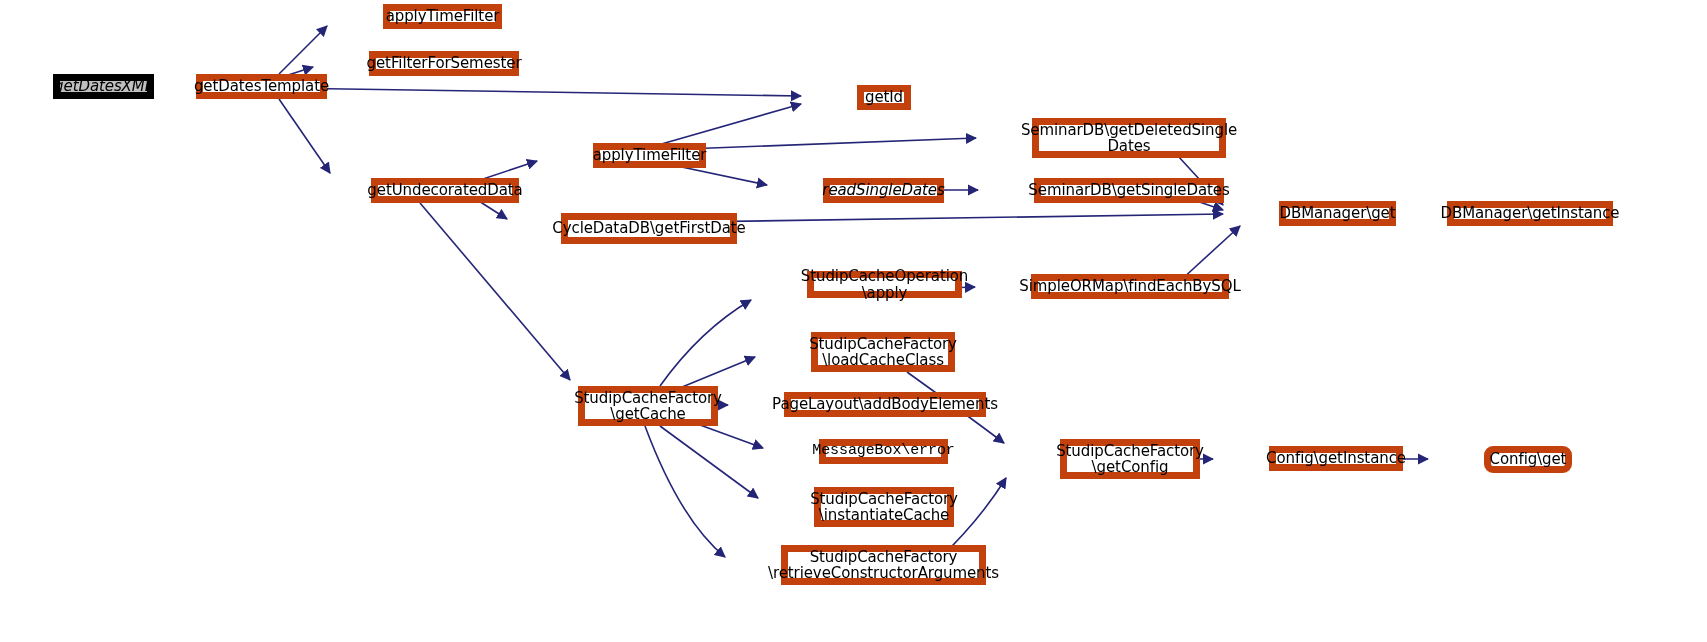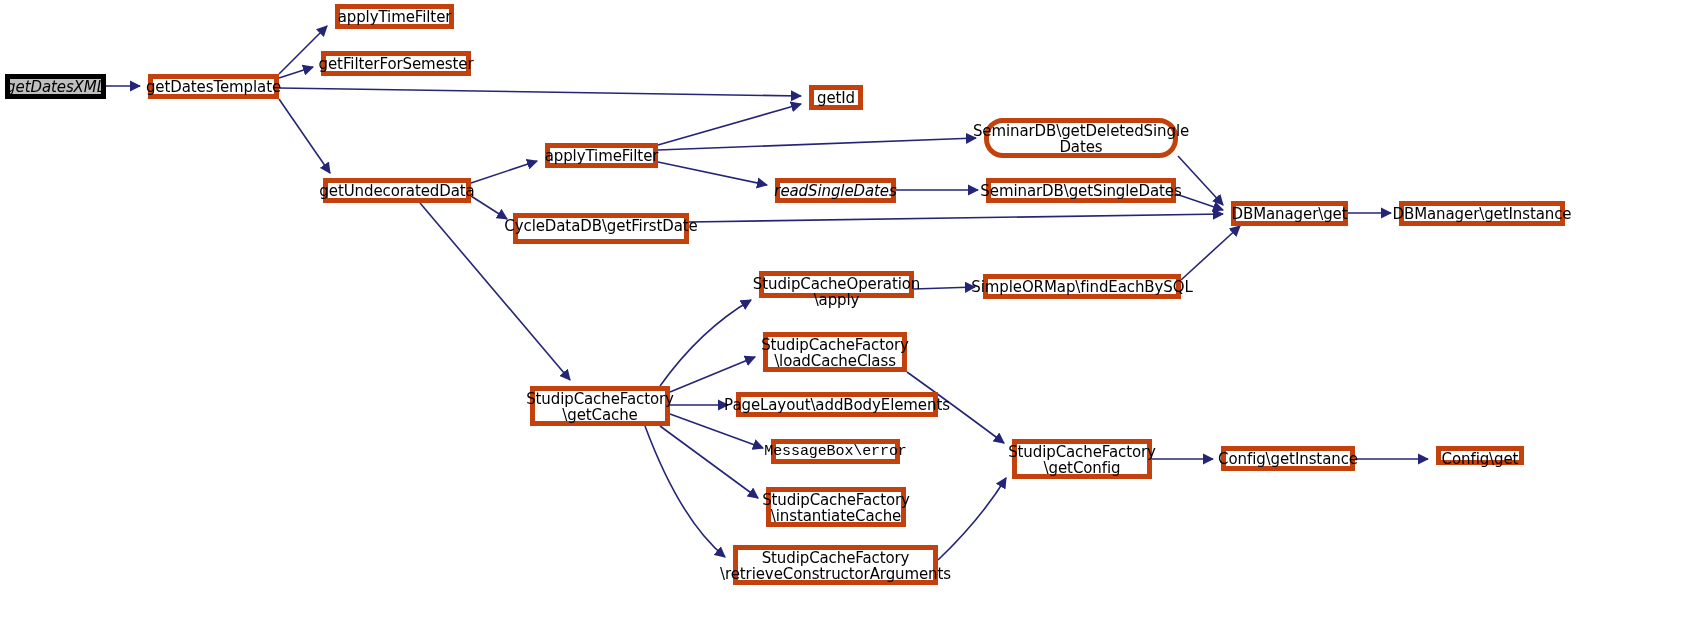--- a/index.html
+++ b/index.html
@@ -19,31 +19,33 @@
     position: absolute;
     left: 0;
     top: 0;
     width: 1707px;
     height: 642px;
     pointer-events: none;
   }
   .node {
     position: absolute;
     box-sizing: border-box;
-    border: 5px solid #c2410c;
+    border: 7px solid #c2410c;
     background: #ffffff;
     color: #000000;
     font-size: 15px;
     line-height: 1.08;
     display: flex;
+    align-items: center;
     justify-content: center;
     text-align: center;
     white-space: pre-line;
     letter-spacing: -0.1px;
     z-index: 3;
+    margin-left: 48px;
   }
   .node.root {
     background: #bfbfbf;
     border-color: #000000;
   }
   .node-label {
     display: block;
     white-space: pre-line;
     padding: 0 3px;
   }
@@ -92,36 +94,36 @@
   <div id="node-layer">
       <div class="node root" style="left: 5px; top: 74px; width: 101px; height: 25px; font-style: italic;"><span class="node-label">getDatesXML</span></div>
       <div class="node" style="left: 148px; top: 74px; width: 131px; height: 25px;"><span class="node-label">getDatesTemplate</span></div>
       <div class="node" style="left: 335px; top: 4px; width: 119px; height: 25px;"><span class="node-label">applyTimeFilter</span></div>
       <div class="node" style="left: 321px; top: 51px; width: 150px; height: 25px;"><span class="node-label">getFilterForSemester</span></div>
       <div class="node" style="left: 809px; top: 85px; width: 54px; height: 25px;"><span class="node-label">getId</span></div>
       <div class="node" style="left: 323px; top: 178px; width: 148px; height: 25px;"><span class="node-label">getUndecoratedData</span></div>
       <div class="node" style="left: 545px; top: 143px; width: 113px; height: 25px;"><span class="node-label">applyTimeFilter</span></div>
       <div class="node" style="left: 775px; top: 178px; width: 121px; height: 25px; font-style: italic;"><span class="node-label">readSingleDates</span></div>
       <div class="node" style="left: 513px; top: 213px; width: 176px; height: 31px;"><span class="node-label">CycleDataDB\getFirstDate</span></div>
-      <div class="node" style="left: 984px; top: 118px; width: 194px; height: 40px; border-radius: 19px;"><span class="node-label">SeminarDB\getDeletedSingle
+      <div class="node" style="left: 984px; top: 118px; width: 194px; height: 40px;"><span class="node-label">SeminarDB\getDeletedSingle
 Dates</span></div>
       <div class="node" style="left: 986px; top: 178px; width: 190px; height: 25px;"><span class="node-label">SeminarDB\getSingleDates</span></div>
       <div class="node" style="left: 1231px; top: 201px; width: 117px; height: 25px;"><span class="node-label">DBManager\get</span></div>
       <div class="node" style="left: 1399px; top: 201px; width: 166px; height: 25px;"><span class="node-label">DBManager\getInstance</span></div>
       <div class="node" style="left: 759px; top: 271px; width: 155px; height: 27px;"><span class="node-label">StudipCacheOperation
 \apply</span></div>
       <div class="node" style="left: 983px; top: 274px; width: 198px; height: 25px;"><span class="node-label">SimpleORMap\findEachBySQL</span></div>
       <div class="node" style="left: 763px; top: 332px; width: 144px; height: 40px;"><span class="node-label">StudipCacheFactory
 \loadCacheClass</span></div>
       <div class="node" style="left: 530px; top: 386px; width: 140px; height: 40px;"><span class="node-label">StudipCacheFactory
 \getCache</span></div>
       <div class="node" style="left: 736px; top: 392px; width: 202px; height: 25px;"><span class="node-label">PageLayout\addBodyElements</span></div>
       <div class="node" style="left: 771px; top: 439px; width: 129px; height: 25px; font-family: Liberation Mono, monospace;"><span class="node-label">MessageBox\error</span></div>
       <div class="node" style="left: 766px; top: 487px; width: 140px; height: 40px;"><span class="node-label">StudipCacheFactory
 \instantiateCache</span></div>
       <div class="node" style="left: 1012px; top: 439px; width: 140px; height: 40px;"><span class="node-label">StudipCacheFactory
 \getConfig</span></div>
       <div class="node" style="left: 733px; top: 545px; width: 205px; height: 40px;"><span class="node-label">StudipCacheFactory
 \retrieveConstructorArguments</span></div>
       <div class="node" style="left: 1221px; top: 446px; width: 134px; height: 25px;"><span class="node-label">Config\getInstance</span></div>
-      <div class="node" style="left: 1436px; top: 446px; width: 88px; height: 19px;"><span class="node-label">Config\get</span></div>
+      <div class="node" style="left: 1436px; top: 446px; width: 88px; height: 27px; border-radius: 9px;"><span class="node-label">Config\get</span></div>
     </div>
 </div>
 
 </body></html>

